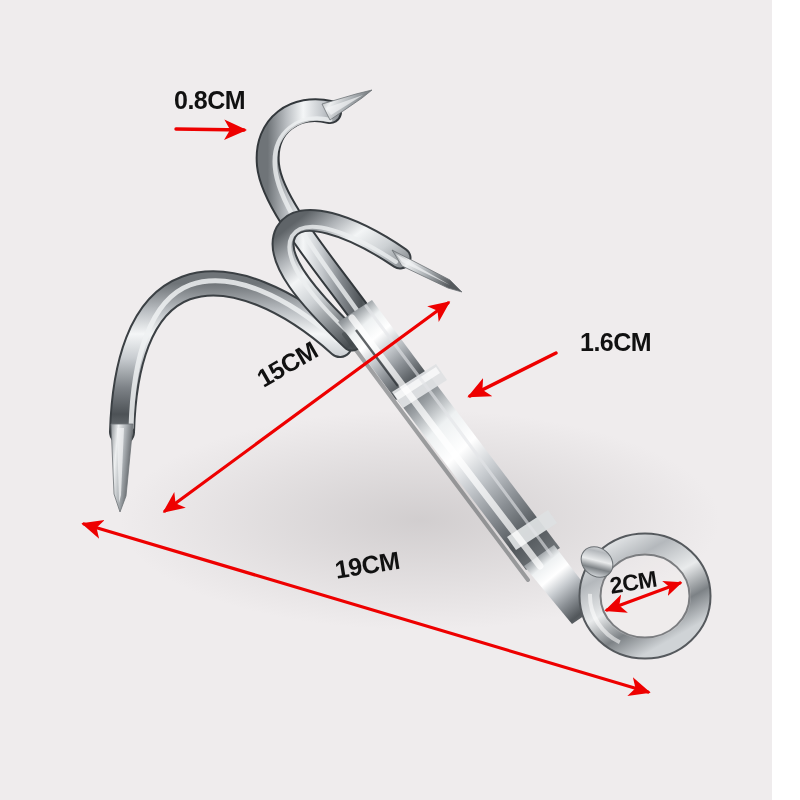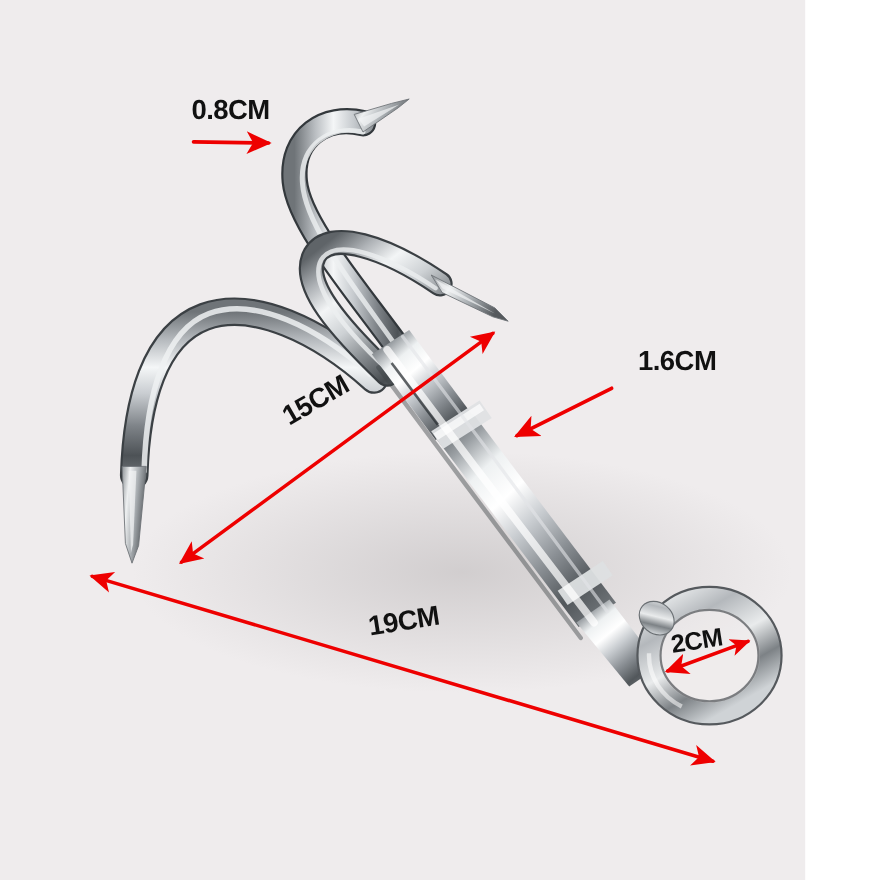--- a/index.html
+++ b/index.html
@@ -7,40 +7,41 @@
     padding: 0;
     background: #ffffff;
   }
   #stage {
     position: relative;
     width: 732px;
     height: 800px;
     background: #efeced;
     overflow: hidden;
     font-family: "Liberation Sans", sans-serif;
+    padding-left: 40px;
   }
   #artwork {
     position: absolute;
     left: 0;
     top: 0;
     width: 800px;
     height: 800px;
   }
   .dim-label {
     position: absolute;
     color: #111111;
     font-family: "Liberation Sans", sans-serif;
     font-weight: bold;
     font-size: 25px;
     letter-spacing: -0.5px;
     white-space: nowrap;
     user-select: none;
   }
   #label-08 { left: 174px; top: 86px; }
-  #label-16 { left: 580px; top: 314px; }
+  #label-16 { left: 580px; top: 328px; }
   #label-15 {
     left: 252px; top: 368px;
     transform: rotate(-30deg);
     transform-origin: left top;
   }
   #label-19 {
     left: 333px; top: 556px;
     transform: rotate(-9deg);
     transform-origin: left top;
   }

